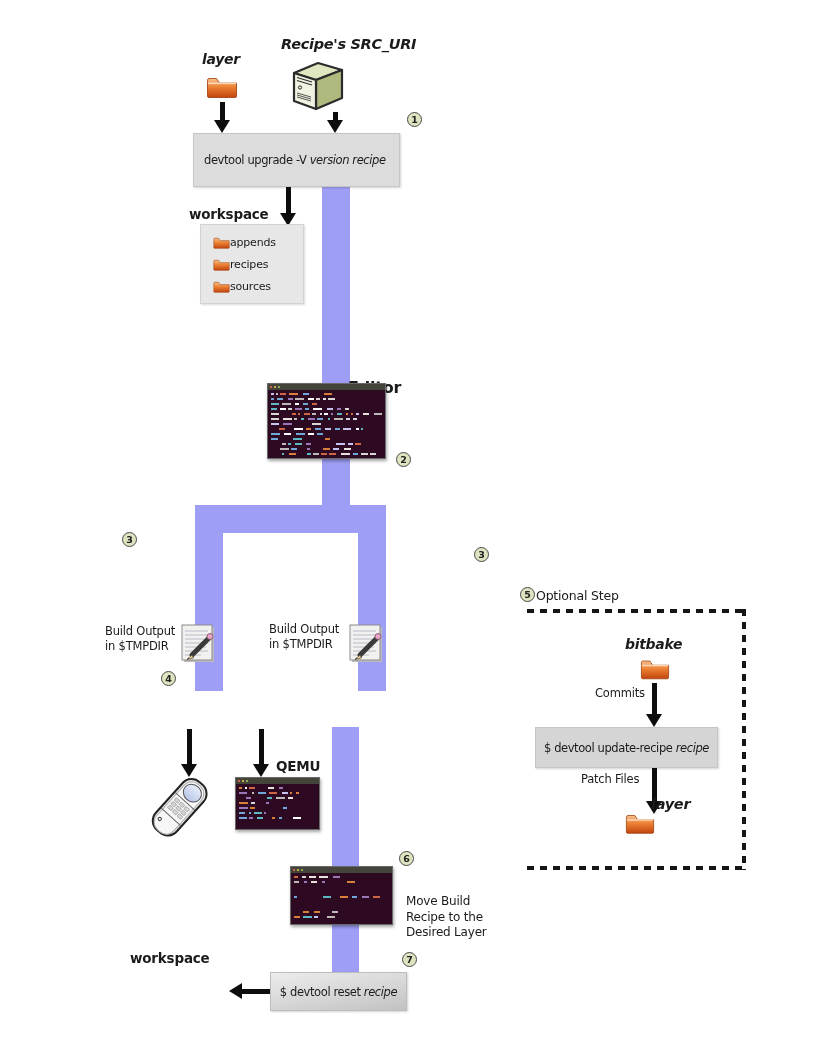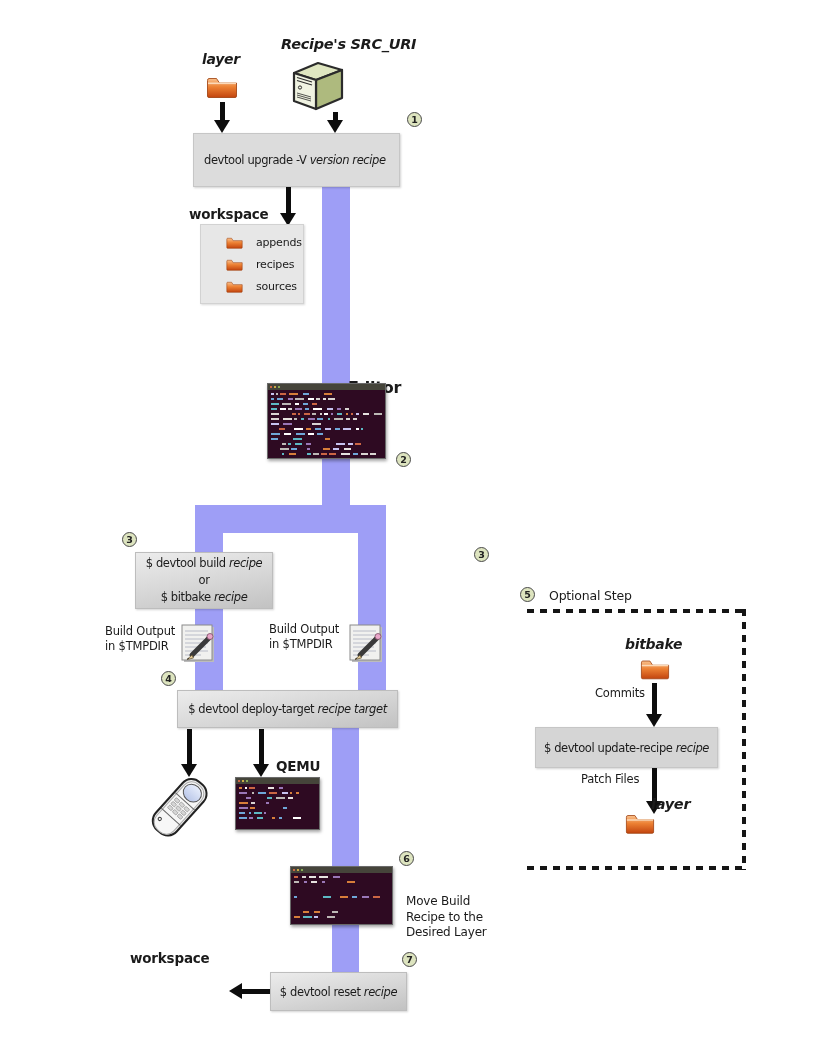--- a/index.html
+++ b/index.html
@@ -24,21 +24,21 @@
   .cmd { font-size:11.5px; letter-spacing:-0.4px; white-space:nowrap; }
   .cmd i { font-style:italic; }
   .center-lines { text-align:center; line-height:1.45; }
 
   
   .wsbox {
     position:absolute; background:#e7e7e7; border:1px solid #d2d2d2;
     box-shadow:1px 1px 2px rgba(0,0,0,.15);
     display:flex; flex-direction:column; justify-content:center;
   }
-  .wsrow { display:flex; align-items:center; gap:13px; padding-left:25px; height:22px; }
+  .wsrow { display:flex; align-items:center; padding-left:12px; height:22px; }
   .wsrow .lbl { font-size:11px; letter-spacing:-0.2px; }
 
   
   .h-bi { font-weight:bold; font-style:italic; letter-spacing:-0.3px; }
   .h-b  { font-weight:bold; letter-spacing:-0.2px; }
   .note { font-size:12px; line-height:1.3; letter-spacing:-0.2px; }
   .small-note { font-size:11.5px; line-height:1.3; letter-spacing:-0.2px; }
 
   
   .badge {
@@ -264,27 +264,20 @@
         <span style="position:absolute;left:61px;top:63px;width:7px;height:2px;background:#cc6644"></span>
         <span style="position:absolute;left:73px;top:63px;width:9px;height:2px;background:#e6e2df"></span>
         <span style="position:absolute;left:85px;top:63px;width:5px;height:2px;background:#6fa7d8"></span>
         <span style="position:absolute;left:93px;top:63px;width:7px;height:2px;background:#d9d5d2"></span>
         <span style="position:absolute;left:102px;top:63px;width:6px;height:2px;background:#d9d5d2"></span>
       </div>
   </div>
   <div class="badge" style="left:396px;top:452px">2</div>
 
   <div class="badge" style="left:122px;top:532px">3</div>
-  <div class="gbox grad" style="left:135px;top:552px;width:138px;height:57px">
-    <div class="center-lines" style="font-size:11.5px">
-      <div class="cmd"><span>$ devtool build</span> <i>recipe</i></div>
-      <div class="cmd">or</div>
-      <div class="cmd"><span>$ bitbake</span> <i>recipe</i></div>
-    </div>
-  </div>
 
   <div class="badge" style="left:474px;top:547px">3</div>
 
   <div class="abs small-note" style="left:105px;top:624px;width:72px">Build Output in $TMPDIR</div>
   <svg class="abs" style="left:179px;top:623px" width="38" height="41" viewBox="0 0 38 41">
     <rect x="5" y="4" width="30" height="35" fill="#bcbcbc"></rect>
     <rect x="3" y="2" width="30" height="35" fill="#f1f1ef" stroke="#8a8a8a" stroke-width="1"></rect>
     <g stroke="#b9bcc8" stroke-width="1">
       <line x1="6" y1="8" x2="29" y2="8"></line>
         <line x1="6" y1="12" x2="29" y2="12"></line>
@@ -313,23 +306,20 @@
         <line x1="6" y1="28" x2="29" y2="28"></line>
       <line x1="6" y1="32" x2="22" y2="32"></line>
     </g>
     <line x1="13" y1="32" x2="30" y2="15" stroke="#3a3a3a" stroke-width="5" stroke-linecap="round"></line>
     <circle cx="31" cy="13.5" r="3" fill="#e9a6c9" stroke="#7a4a62" stroke-width="0.8"></circle>
     <polygon points="13,32 8,36.5 14.5,35" fill="#e4cb96" stroke="#5a4a2a" stroke-width="0.7"></polygon>
     <polygon points="8,36.5 10,35.8 9.2,34.8" fill="#222"></polygon>
   </svg>
 
   <div class="badge" style="left:161px;top:671px">4</div>
-  <div class="gbox grad" style="left:177px;top:690px;width:221px;height:38px">
-    <span class="cmd"><span>$ devtool deploy-target</span> <i>recipe target</i></span>
-  </div>
 
   <div class="arrow-v" style="left:181px;top:729px;height:48px">
       <div class="shaft"></div>
       <div class="head"></div>
     </div>
   <div class="arrow-v" style="left:253px;top:729px;height:48px">
       <div class="shaft"></div>
       <div class="head"></div>
     </div>
 
@@ -440,21 +430,21 @@
   <div class="arrow-l" style="left:229px;top:983px;width:42px">
       <div class="shaft"></div>
       <div class="head"></div>
     </div>
 
   <div class="gbox grad" style="left:270px;top:972px;width:137px;height:39px">
     <span class="cmd"><span>$ devtool reset</span> <i>recipe</i></span>
   </div>
 
   <div class="badge" style="left:520px;top:587px">5</div>
-  <div class="abs note" style="left:549px;top:588px;font-size:12.5px">Optional Step</div>
+  <div class="abs note" style="left:536px;top:588px;font-size:12.5px">Optional Step</div>
 
   <div class="dash-h" style="left:527px;top:609px;width:219px"></div>
   <div class="dash-v" style="left:742px;top:609px;height:261px"></div>
   <div class="dash-h" style="left:527px;top:866px;width:219px"></div>
 
   <div class="abs h-bi" style="left:625px;top:636px;font-size:14px">bitbake</div>
   <svg class="abs" style="left:640px;top:656px" width="30" height="25" viewBox="0 0 32 24">
     <path d="M1.5 6 L1.5 21.5 Q1.5 23 3 23 L29 23 Q30.5 23 30.5 21.5 L30.5 8.5 L13.5 8.5 L10.5 4 L3 4 Q1.5 4 1.5 6 Z" fill="url(#foldg)" stroke="#9a3a08" stroke-width="0.8"></path>
     <rect x="2" y="8" width="28" height="1.6" fill="#fbd9b8"></rect>
   </svg>

